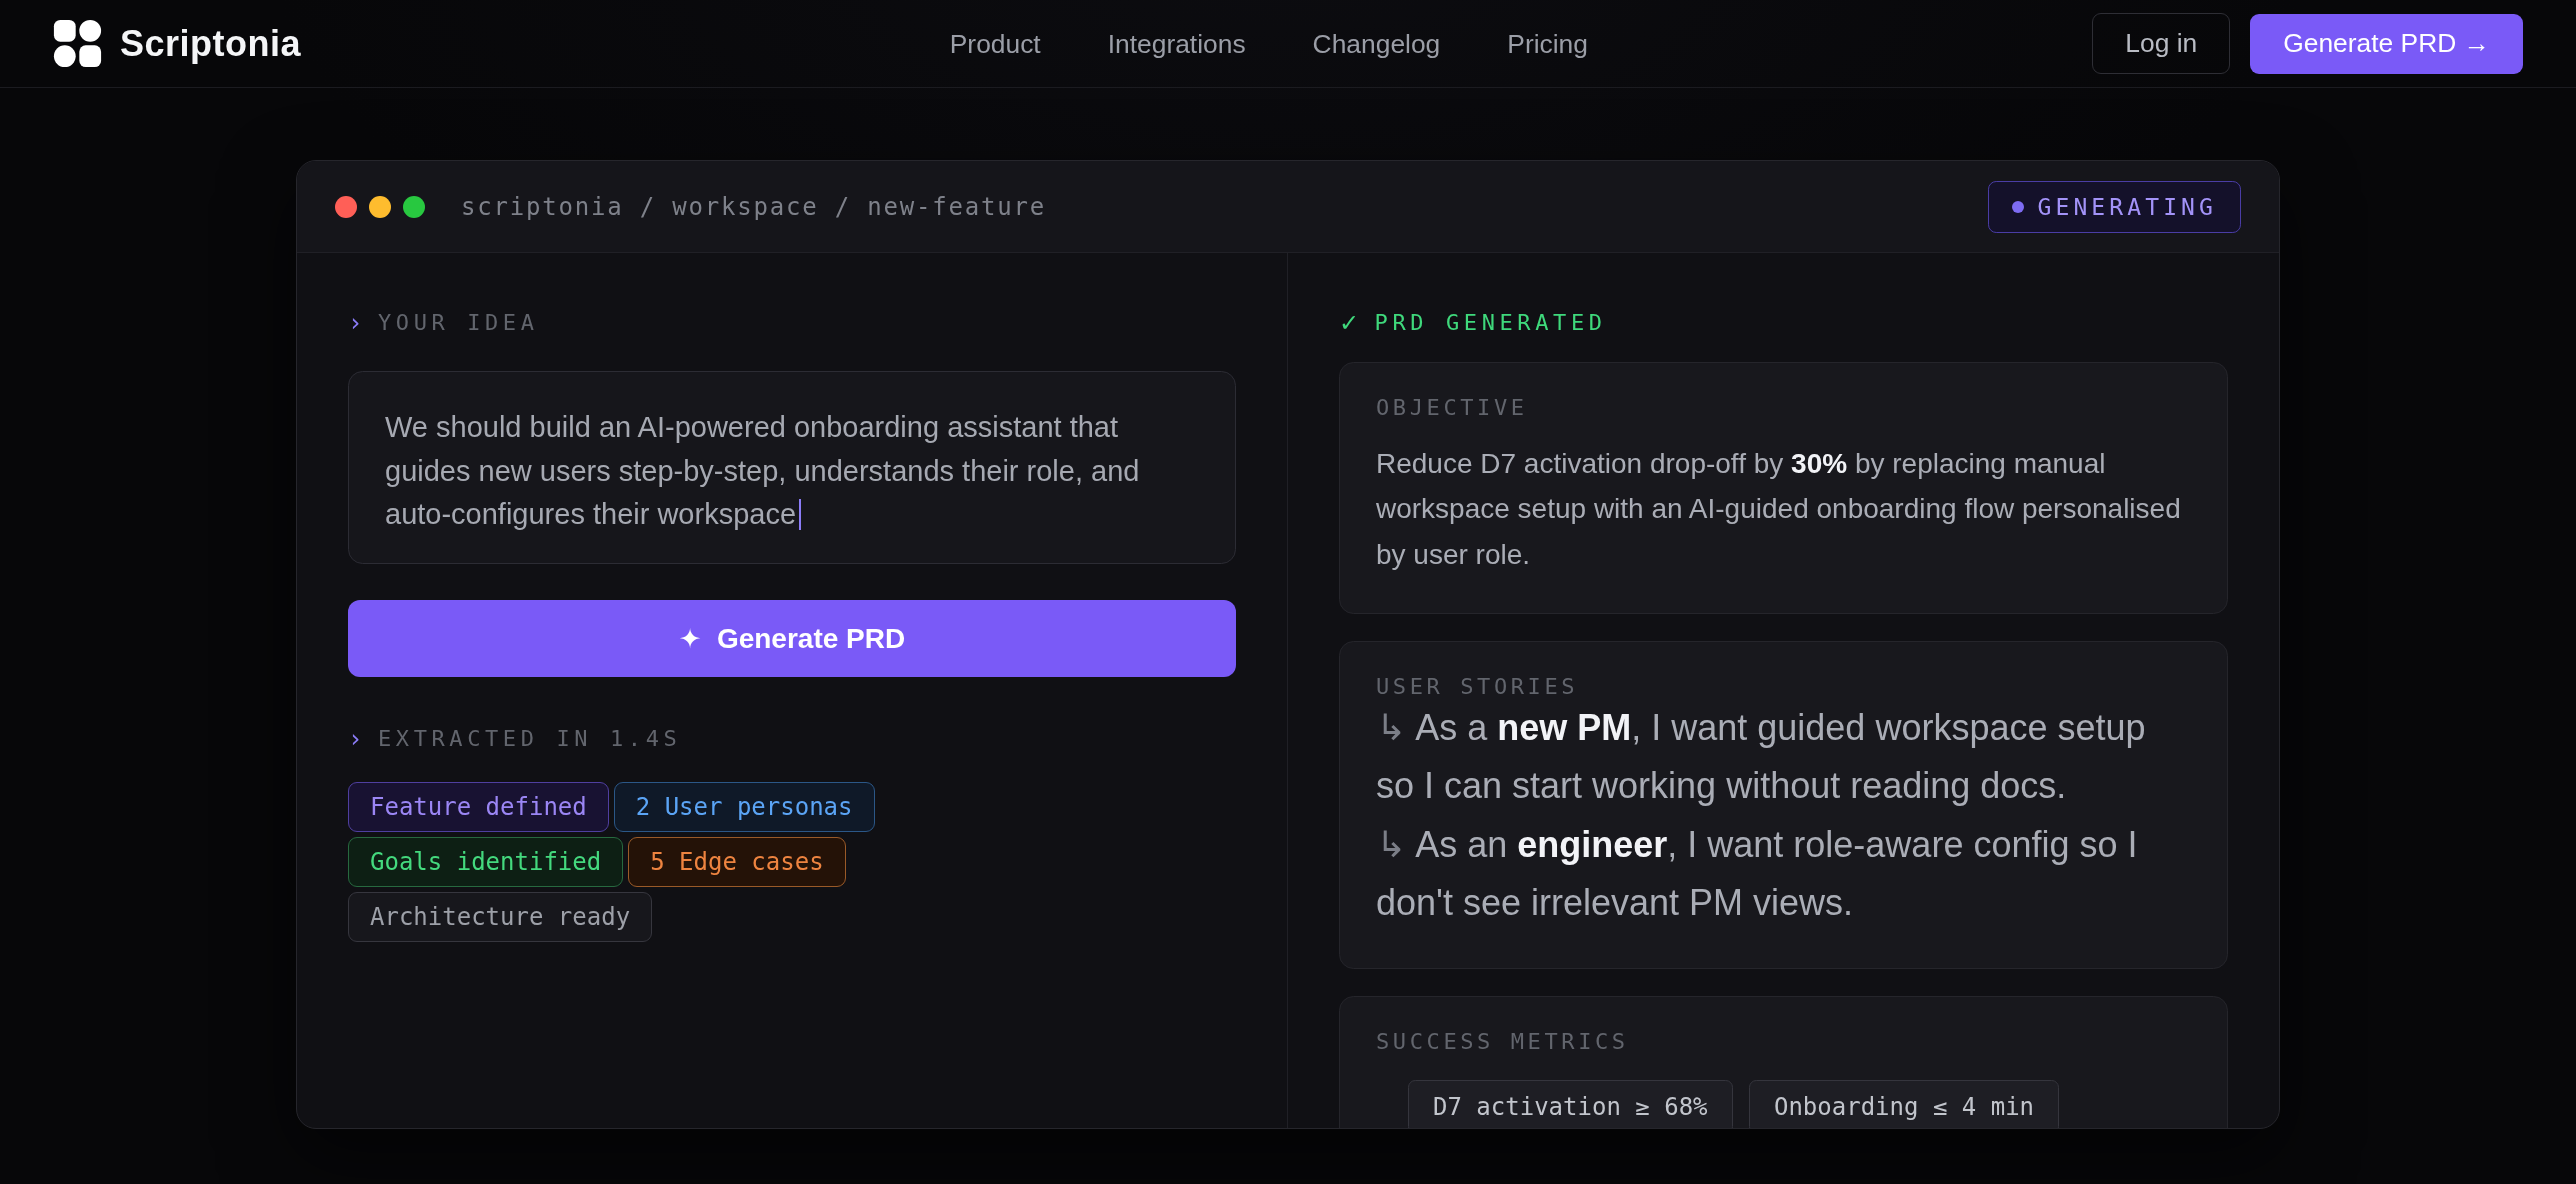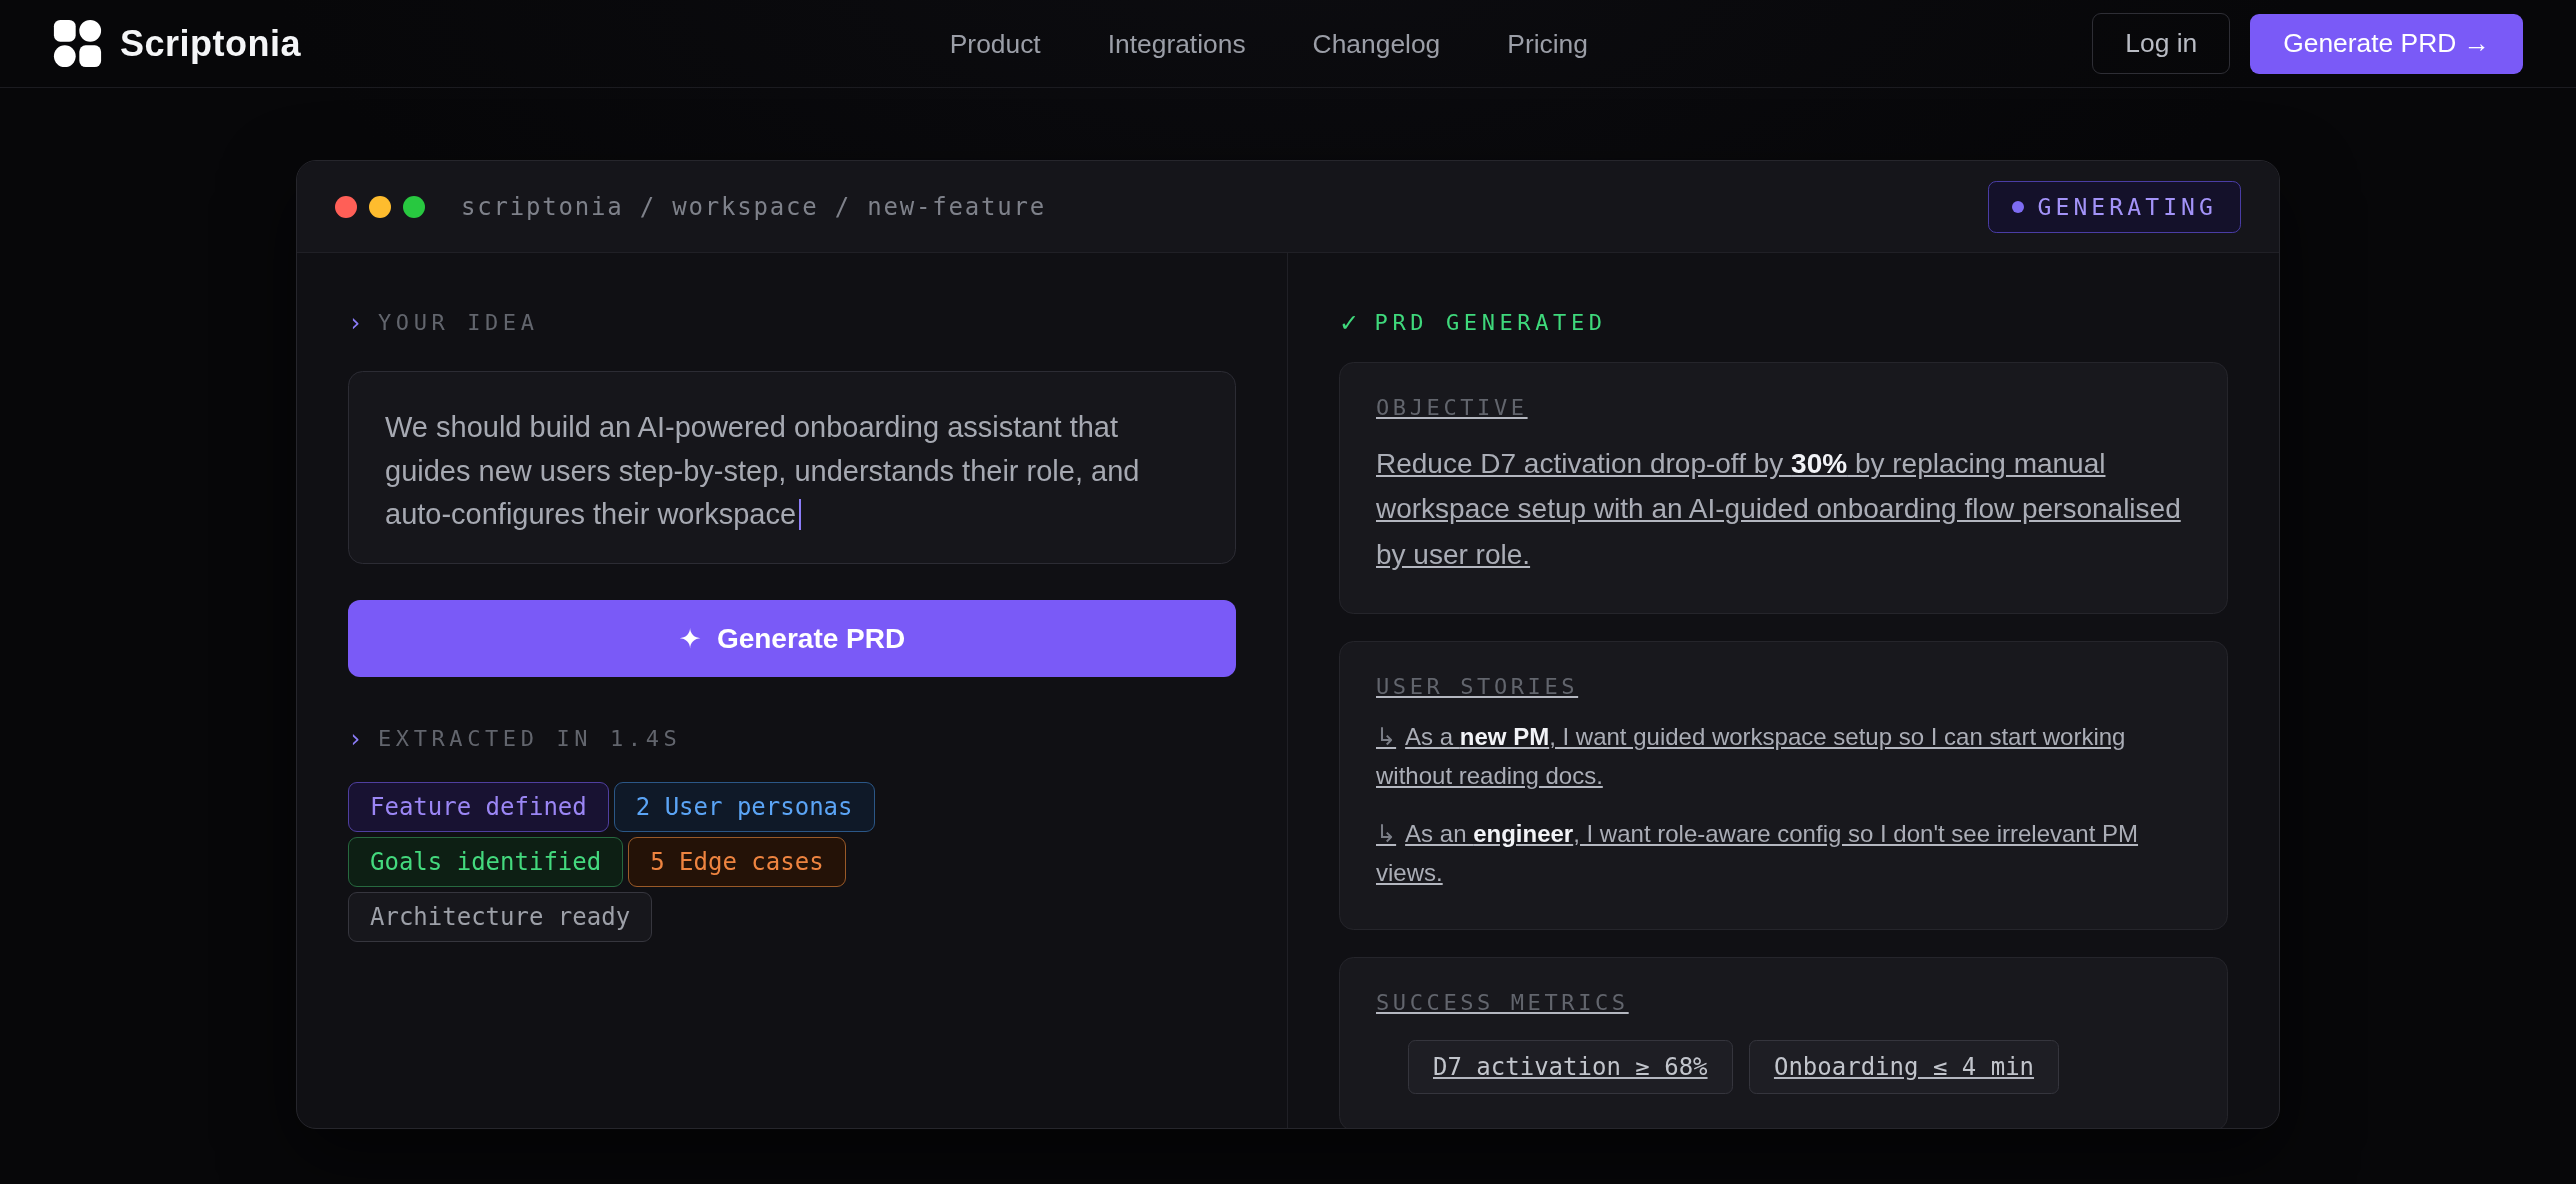--- a/index.html
+++ b/index.html
@@ -98,27 +98,27 @@
   }
   .chip--purple { color:#9b86f5; border-color:#4f3fa0; background:#181232; }
   .chip--blue   { color:#5ba4f5; border-color:#2b5787; background:#0f1928; }
   .chip--green  { color:#44d97e; border-color:#27693f; background:#0d1f14; }
   .chip--orange { color:#ee8440; border-color:#9a5a28; background:#241207; }
   .chip--gray   { color:#9da0a8; border-color:#36363e; background:#17171c; }
 
   
   .prd-card {
     background:#18181d; border:0.9px solid #25252b; border-radius:14.6px;
-    padding:32px 36px 36px; margin-top:27px;text-decoration:underline;
+    padding:32px 36px 36px; margin-top:27px;
   }
   .prd-card:first-of-type { margin-top:36px; }
   .card-label { font-size:22px; letter-spacing:3.6px; color:#62656d; }
   .card-body { margin-top:21px; font-size:28px; line-height:1.62; color:#aaadb6; }
   .card-body b, .story b { color:#f2f3f7; font-weight:700; }
-  .story { font-size:24px; line-height:1.62; color:#aaadb6; margin-top:19px; }
+  .story { font-size:36px; line-height:1.62; color:#aaadb6; }
   .story-arrow { color:#7b7e87; margin-right:9px; }
   .metrics { margin-top:25.5px; display:flex; gap:16.4px; flex-wrap:wrap;padding-left:32px; }
   .metric-pill {
     font-family:"DejaVu Sans Mono", monospace; font-size:24px; color:#c2c5cc;
     border:0.9px solid #35353d; background:#1e1e24; border-radius:7.3px;
     padding:12px 24px; white-space:nowrap;
   }
 </style>
 </head>
 <body>

